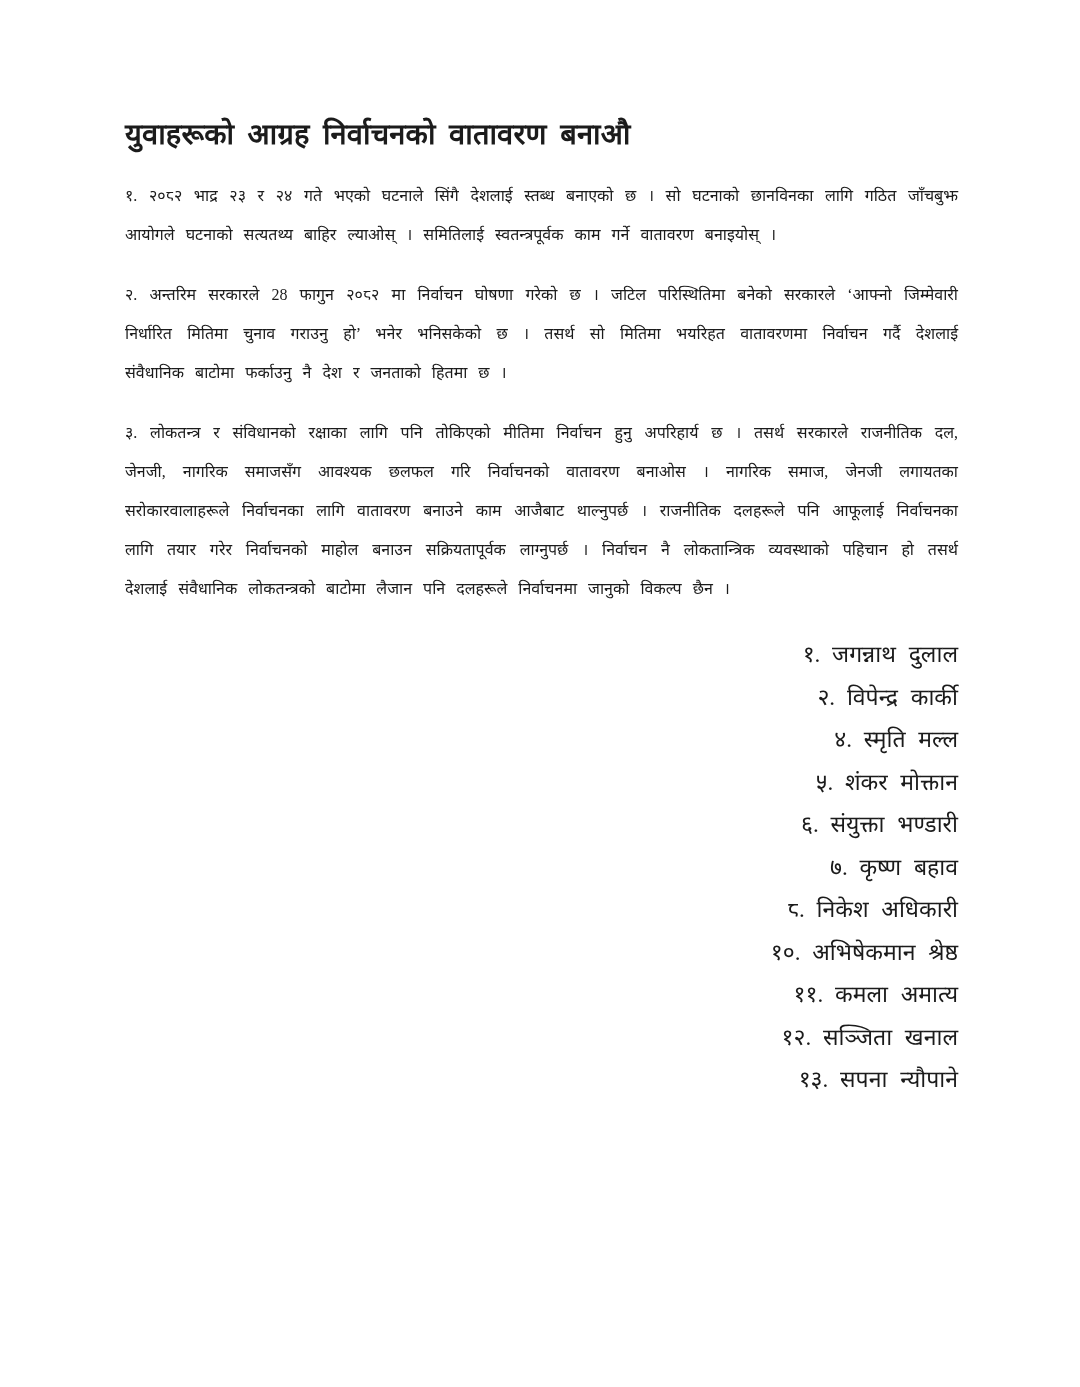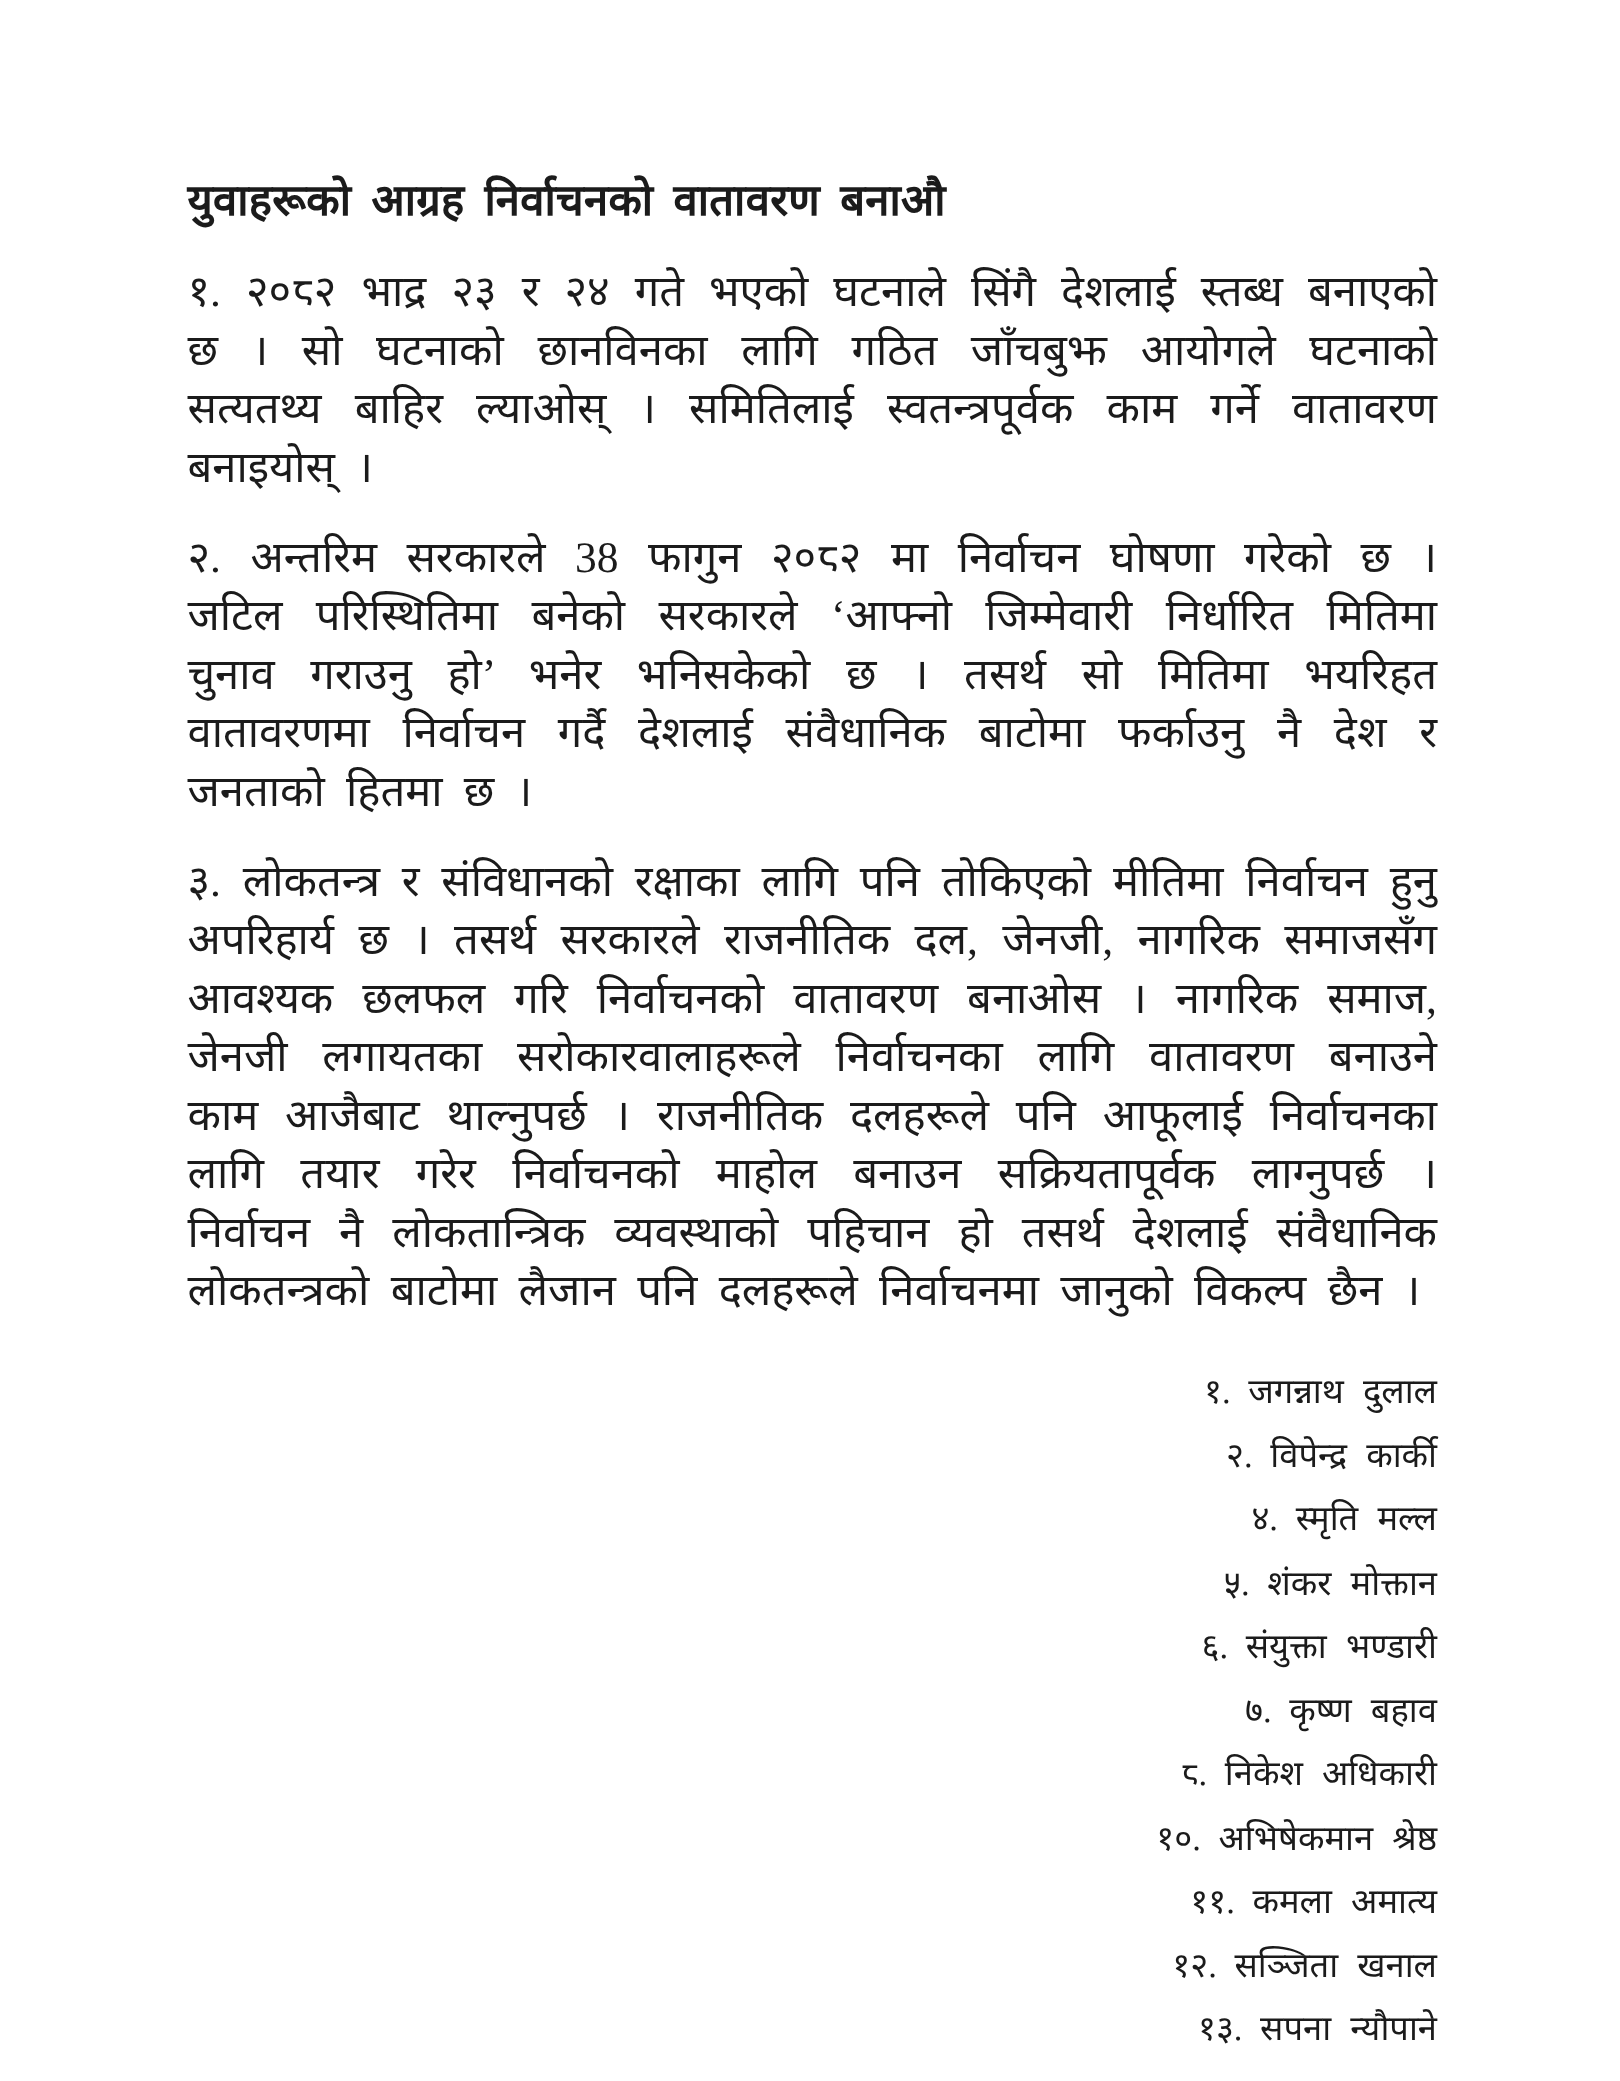--- a/index.html
+++ b/index.html
@@ -23,21 +23,21 @@
   }
   .page-title {
     font-size: 29px;
     font-weight: 700;
     line-height: 44px;
     margin: 0 0 20px 0;
     letter-spacing: 0.2px;
     word-spacing: 6px;
   }
   .para {
-    font-size: 29px;
+    font-size: 16px;
     line-height: 39px;
     margin: 0 0 21px 0;
     text-align: justify;
     word-spacing: 7px;
   }
   .signatories {
     list-style: none;
     margin: 26px 0 0 0;
     padding: 0;
     text-align: right;
@@ -57,21 +57,21 @@
   }
 </style>
 </head>
 <body>
 
 <main class="page">
   <h1 class="page-title">युवाहरूको आग्रह निर्वाचनको वातावरण बनाऔ</h1>
 
   <p class="para">१. २०८२ भाद्र २३ र २४ गते भएको घटनाले सिंगै देशलाई स्तब्ध बनाएको छ । सो घटनाको छानविनका लागि गठित जाँचबुझ आयोगले घटनाको सत्यतथ्य बाहिर ल्याओस् । समितिलाई स्वतन्त्रपूर्वक काम गर्ने वातावरण बनाइयोस् ।</p>
 
-  <p class="para">२. अन्तरिम सरकारले 38 फागुन २०८२ मा निर्वाचन घोषणा गरेको छ । जटिल परिस्थितिमा बनेको सरकारले ‘आफ्नो जिम्मेवारी निर्धारित मितिमा चुनाव गराउनु हो’ भनेर भनिसकेको छ । तसर्थ सो मितिमा भयरिहत वातावरणमा निर्वाचन गर्दै देशलाई संवैधानिक बाटोमा फर्काउनु नै देश र जनताको हितमा छ ।</p>
+  <p class="para">२. अन्तरिम सरकारले 28 फागुन २०८२ मा निर्वाचन घोषणा गरेको छ । जटिल परिस्थितिमा बनेको सरकारले ‘आफ्नो जिम्मेवारी निर्धारित मितिमा चुनाव गराउनु हो’ भनेर भनिसकेको छ । तसर्थ सो मितिमा भयरिहत वातावरणमा निर्वाचन गर्दै देशलाई संवैधानिक बाटोमा फर्काउनु नै देश र जनताको हितमा छ ।</p>
 
   <p class="para">३. लोकतन्त्र र संविधानको रक्षाका लागि पनि तोकिएको मीतिमा निर्वाचन हुनु अपरिहार्य छ । तसर्थ सरकारले राजनीतिक दल, जेनजी, नागरिक समाजसँग आवश्यक छलफल गरि निर्वाचनको वातावरण बनाओस । नागरिक समाज, जेनजी लगायतका सरोकारवालाहरूले निर्वाचनका लागि वातावरण बनाउने काम आजैबाट थाल्नुपर्छ ।  राजनीतिक दलहरूले पनि आफूलाई निर्वाचनका लागि तयार गरेर निर्वाचनको माहोल बनाउन सक्रियतापूर्वक लाग्नुपर्छ । निर्वाचन नै लोकतान्त्रिक व्यवस्थाको पहिचान हो तसर्थ देशलाई संवैधानिक लोकतन्त्रको बाटोमा लैजान पनि दलहरूले निर्वाचनमा जानुको विकल्प छैन ।</p>
 
   <ol class="signatories">
   <li class="signatory">
     <span class="num">१.</span>
     <span class="name">जगन्नाथ दुलाल</span>
   </li>
 
   <li class="signatory">

